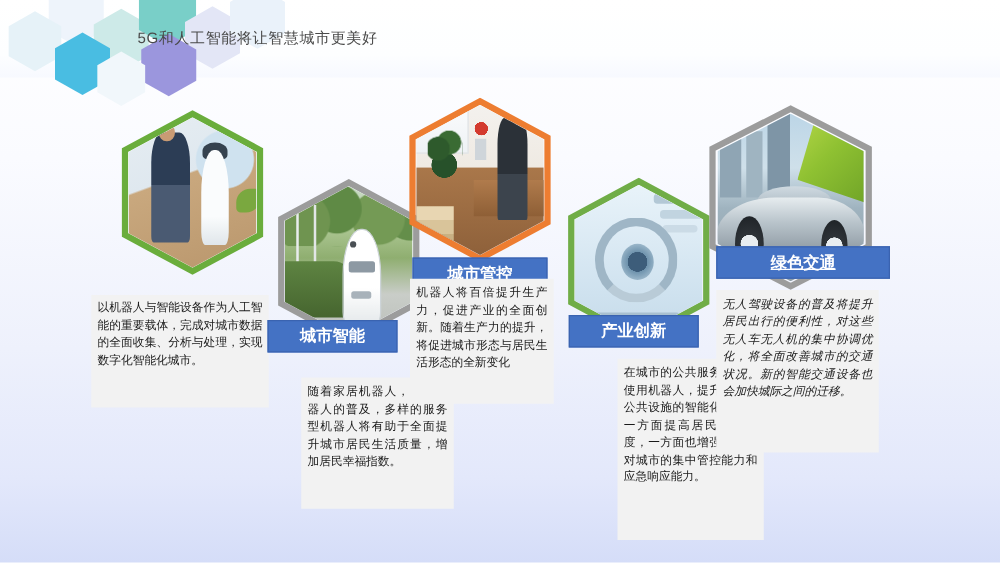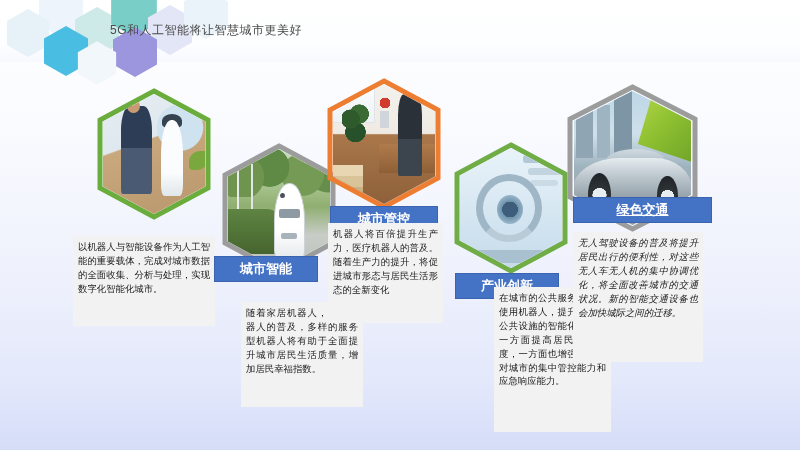--- a/index.html
+++ b/index.html
@@ -206,21 +206,21 @@
         <div xmlns="http://www.w3.org/1999/xhtml" class="hexphoto ph-home">
           <div class="fig"></div>
             <div class="head"></div>
           <div class="bothead"></div>
             <div class="bot"></div>
             <div class="leaf"></div>
         </div>
       </foreignObject>
     </svg>
   </div>
-  <div class="card-text" style="left:-22px;top:148px;width:142px;height:90px;">以机器人与智能设备作为人工智能的重要载体，完成对城市数据的全面收集、分析与处理，实现数字化智能化城市。</div>
+  <div class="card-text" style="left:-22px;top:148px;width:142px;height:90px;font-family:Liberation Mono, monospace;">以机器人与智能设备作为人工智能的重要载体，完成对城市数据的全面收集、分析与处理，实现数字化智能化城市。</div>
 </div>
 
 <div class="card" style="left:220px;top:143px;">
   <div class="hexwrap">
     <svg width="118" height="132" viewBox="0 0 118 132">
       <defs>
           <clipPath id="clip2">
             <polygon points="59,6 110,33.5 110,98.5 59,126 8,98.5 8,33.5"></polygon>
           </clipPath>
         </defs>
@@ -260,21 +260,21 @@
           <div class="vase"></div>
             <div class="desk"></div>
             <div class="boxes"></div>
           <div class="manhead"></div>
             <div class="man"></div>
         </div>
       </foreignObject>
     </svg>
   </div>
   <div class="card-label" style="left:5px;top:110px;width:108px;margin-top:18px;">城市管控</div>
-  <div class="card-text" style="left:3px;top:145px;width:115px;height:100px;">机器人将百倍提升生产力，医疗机器人的普及。随着生产力的提升，将促进城市形态与居民生活形态的全新变化</div>
+  <div class="card-text" style="left:3px;top:145px;width:115px;height:100px;">机器人将百倍提升生产力，促进产业的全面创新。随着生产力的提升，将促进城市形态与居民生活形态的全新变化</div>
 </div>
 
 <div class="card" style="left:452px;top:142px;">
   <div class="hexwrap">
     <svg width="118" height="132" viewBox="0 0 118 132">
       <defs>
           <clipPath id="clip4">
             <polygon points="59,6 110,33.5 110,98.5 59,126 8,98.5 8,33.5"></polygon>
           </clipPath>
         </defs>
@@ -284,21 +284,21 @@
           <div class="duct"></div>
             <div class="duct2"></div>
             <div class="duct3"></div>
           <div class="arm"></div>
             <div class="core"></div>
             <div class="base"></div>
         </div>
       </foreignObject>
     </svg>
   </div>
-  <div class="card-label" style="left:3px;top:110px;width:104px;margin-top:21px;">产业创新</div>
+  <div class="card-label" style="left:3px;top:110px;width:104px;">产业创新</div>
   <div class="card-text" style="left:2px;top:145px;width:117px;height:145px;margin-left:40px;">在城市的公共服务中大量使用机器人，提升城市的公共设施的智能化水平，一方面提高居民的满意度，一方面也增强了政府对城市的集中管控能力和应急响应能力。</div>
 </div>
 
 <div class="card" style="left:565px;top:84px;">
   <div class="hexwrap">
     <svg width="135" height="148" viewBox="0 0 135 148">
       <defs>
           <clipPath id="clip5">
             <polygon points="67.5,7 126,37 126,111 67.5,141 9,111 9,37"></polygon>
           </clipPath>

